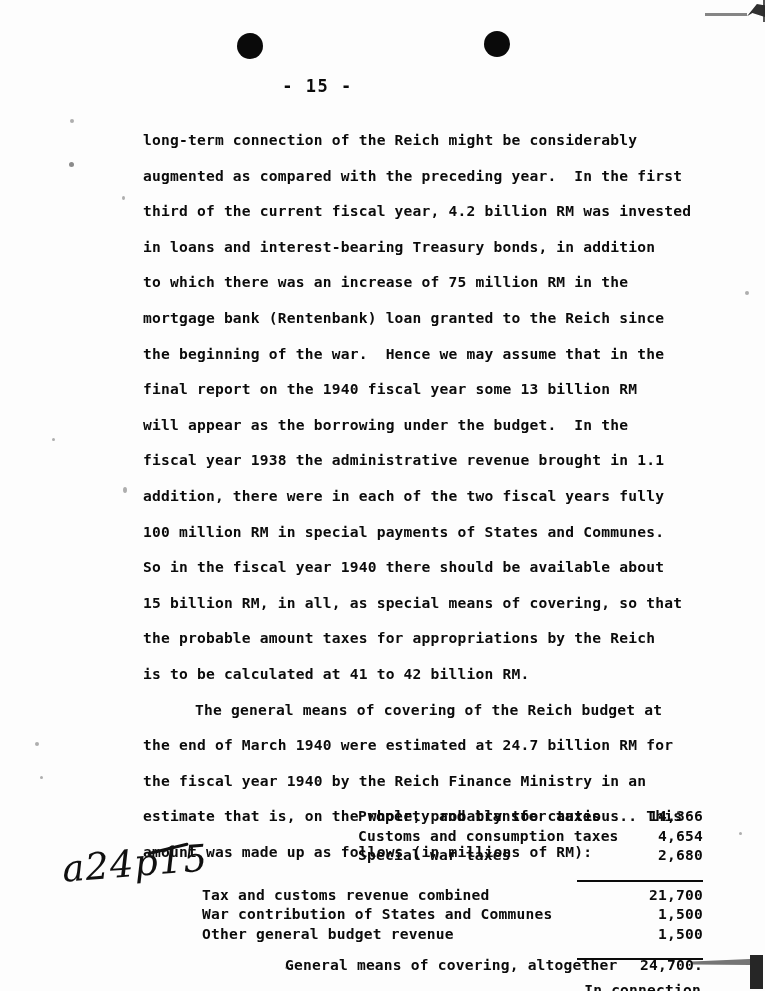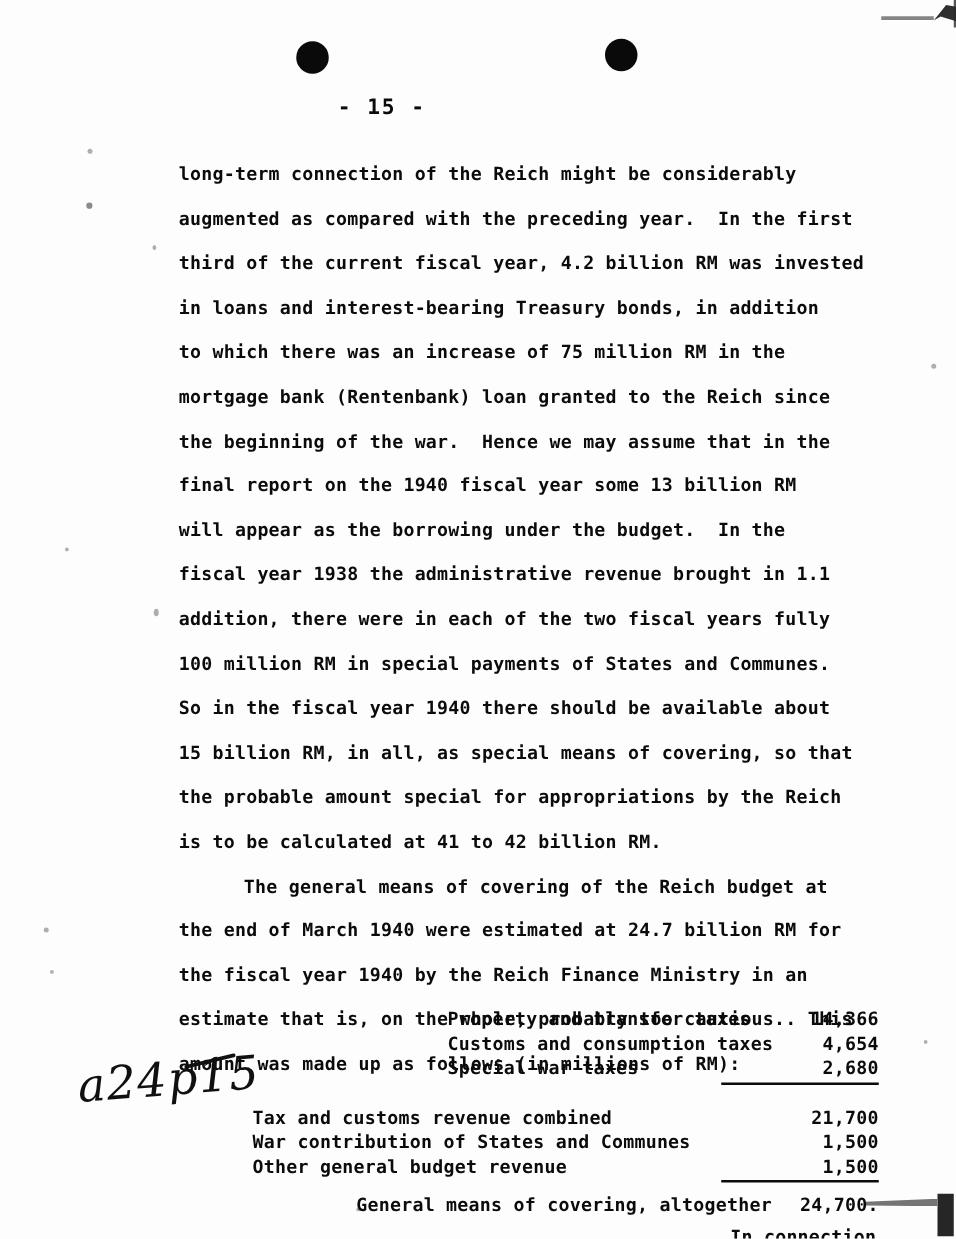--- a/index.html
+++ b/index.html
@@ -68,21 +68,21 @@
   .speck {
     position: absolute;
     background: #6e6e6e;
     border-radius: 50%;
     opacity: .55;
   }
 
   
   #page-number {
     position: absolute;
-    left: 0; top: 76px;
+    left: 12px; top: 76px;
     width: 611px;
     text-align: center;
     font-size: 17px;
     font-weight: bold;
     letter-spacing: 1.5px;
   }
 
   #body-text {
     position: absolute;
     left: 143px;
@@ -119,21 +119,21 @@
   .fig-value {
     position: absolute;
     right: 20px;
     width: 86px;
     text-align: right;
   }
   .fig-row { position: relative; }
 
   .fig-row.ruled .fig-value {
     border-bottom: 2px solid #0b0b0b;
-    padding-bottom: 1px;
+    padding-bottom: 15px;
     width: 126px;
   }
 
   #group-one  { margin-left: 215px; }
   #group-two  { margin-left: 59px; margin-top: 20px; }
   #total-row  { margin-left: 142px; margin-top: 12px; }
   #closing-row{ margin-top: 6px; text-align: right; padding-right: 22px; white-space: pre; }
 
   
   #handwritten-note {
@@ -195,21 +195,21 @@
       <div class="line">to which there was an increase of 75 million RM in the</div>
       <div class="line">mortgage bank (Rentenbank) loan granted to the Reich since</div>
       <div class="line">the beginning of the war.  Hence we may assume that in the</div>
       <div class="line">final report on the 1940 fiscal year some 13 billion RM</div>
       <div class="line">will appear as the borrowing under the budget.  In the</div>
       <div class="line">fiscal year 1938 the administrative revenue brought in 1.1</div>
       <div class="line">addition, there were in each of the two fiscal years fully</div>
       <div class="line">100 million RM in special payments of States and Communes.</div>
       <div class="line">So in the fiscal year 1940 there should be available about</div>
       <div class="line">15 billion RM, in all, as special means of covering, so that</div>
-      <div class="line">the probable amount special for appropriations by the Reich</div>
+      <div class="line">the probable amount taxes for appropriations by the Reich</div>
       <div class="line">is to be calculated at 41 to 42 billion RM.</div>
       <div class="line indent">The general means of covering of the Reich budget at</div>
       <div class="line">the end of March 1940 were estimated at 24.7 billion RM for</div>
       <div class="line">the fiscal year 1940 by the Reich Finance Ministry in an</div>
       <div class="line">estimate that is, on the whole, probably too cautious.. This</div>
       <div class="line">amount was made up as follows (in millions of RM):</div>
     </div>
 
   <div id="figures">
     <div id="group-one" class="fig-group">

